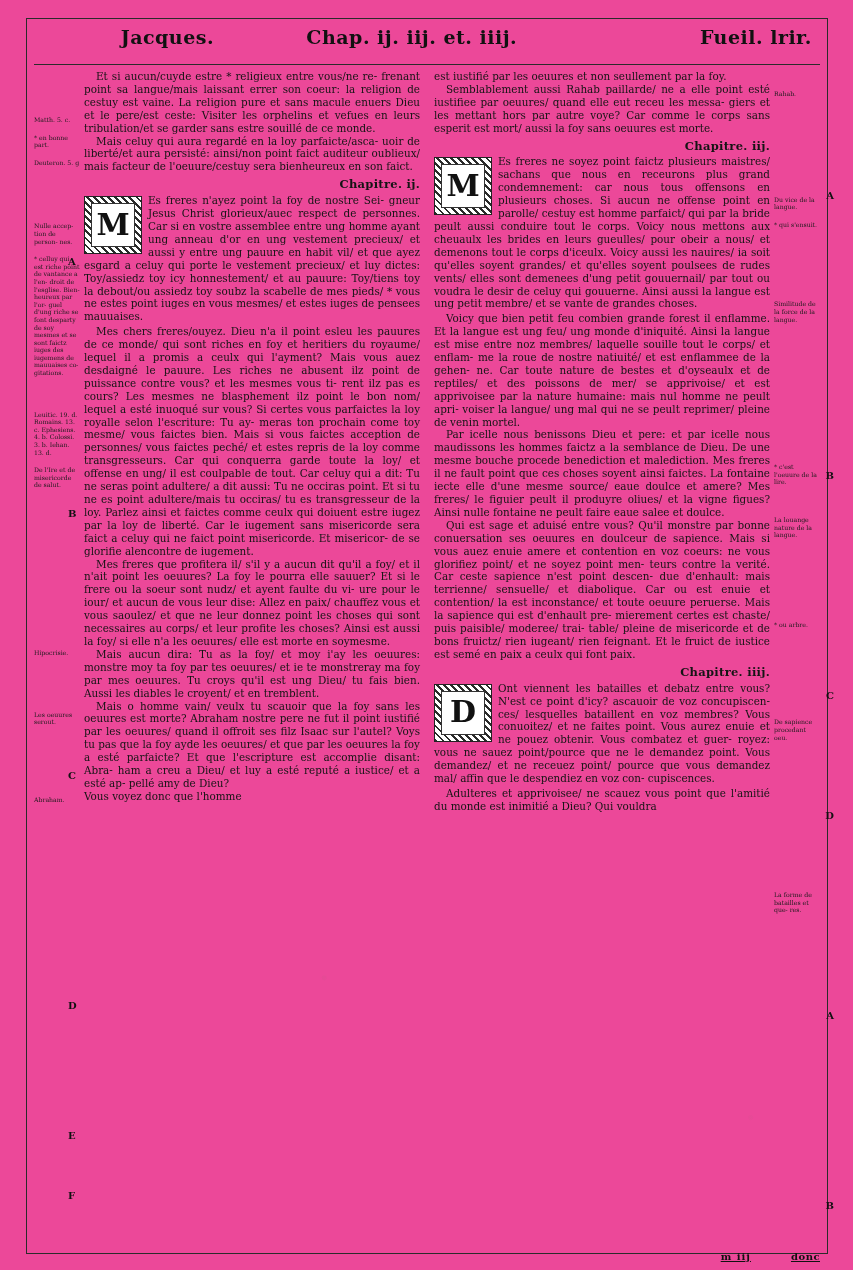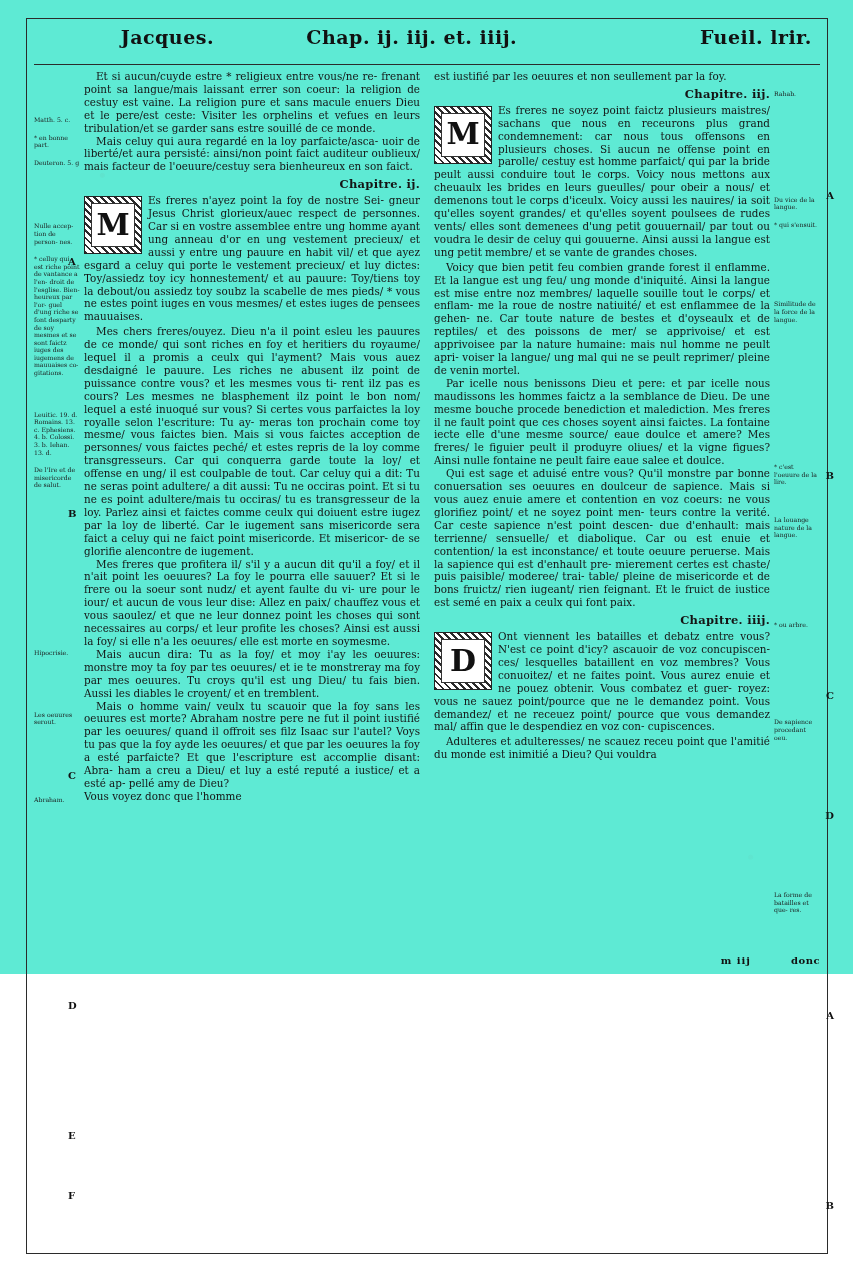--- a/index.html
+++ b/index.html
@@ -6,22 +6,22 @@
   body{
     width:853px;height:1270px;
     font-family:"DejaVu Serif", serif;
     color:#111;
     overflow:hidden;
     position:relative;
   }
   .page{
     position:absolute;
     left:0;top:0;
-    width:853px;height:974px;
-    background:#5eead4;
+    width:853px;height:1270px;
+    background:#ec4899;
   }
   
   .page:before{
     content:"";
     position:absolute;inset:0;
     background:
       radial-gradient(circle at 12% 18%, rgba(120,110,95,.05) 0 2px, transparent 3px),
       radial-gradient(circle at 72% 42%, rgba(120,110,95,.05) 0 2px, transparent 3px),
       radial-gradient(circle at 38% 77%, rgba(120,110,95,.05) 0 2px, transparent 3px),
       radial-gradient(circle at 88% 88%, rgba(120,110,95,.04) 0 2px, transparent 3px);
@@ -142,20 +142,21 @@
     position:absolute;
     left:34px;
     bottom:8px;
     width:786px;
     display:flex;
     justify-content:flex-end;
     gap:40px;
     font-size:10px;
     font-family:"DejaVu Serif", serif;
     font-weight:bold;
+    text-decoration:underline;
   }
   .sig{ letter-spacing:1px; }
   .catch{ letter-spacing:.5px;}
 </style>
 </head>
 <body>
 
 <div class="page">
   <div class="frame"></div>
 
@@ -236,20 +237,21 @@
         <div style="height:72px"></div>
         <div class="note">* ou arbre.</div>
         <div style="height:80px"></div>
         <div class="note">De sapience procedant oeu.</div>
         <div style="height:140px"></div>
         <div class="note">La forme de batailles et que- res.</div>
       </div>
 
       <div class="body">
         <p class="noind">est iustifié par les oeuures et non seullement par la foy.</p>
+        <p>Semblablement aussi Rahab paillarde/ ne a elle point esté iustifiee par oeuures/ quand elle eut receu les messa- giers et les mettant hors par autre voye? Car comme le corps sans esperit est mort/ aussi la foy sans oeuures est morte.</p>
 
         <div class="chaphead">Chapitre. iij.</div>
 
         <div class="dropcap-block">
           <div class="dropcap">
             <span>M</span>
           </div>
           <span>Es freres ne soyez point faictz plusieurs maistres/ sachans que nous en receurons plus grand condemnement: car nous tous offensons en plusieurs choses. Si aucun ne offense point en parolle/ cestuy est homme parfaict/ qui par la bride peult aussi conduire tout le corps. Voicy nous mettons aux cheuaulx les brides en leurs gueulles/ pour obeir a nous/ et demenons tout le corps d'iceulx. Voicy aussi les nauires/ ia soit qu'elles soyent grandes/ et qu'elles soyent poulsees de rudes vents/ elles sont demenees d'ung petit gouuernail/ par tout ou voudra le desir de celuy qui gouuerne. Ainsi aussi la langue est ung petit membre/ et se vante de grandes choses.</span>
         </div>
 
@@ -259,21 +261,21 @@
 
         <div class="chaphead">Chapitre. iiij.</div>
 
         <div class="dropcap-block">
           <div class="dropcap">
             <span>D</span>
           </div>
           <span>Ont viennent les batailles et debatz entre vous? N'est ce point d'icy? ascauoir de voz concupiscen- ces/ lesquelles bataillent en voz membres? Vous conuoitez/ et ne faites point. Vous aurez enuie et ne pouez obtenir. Vous combatez et guer- royez: vous ne sauez point/pource que ne le demandez point. Vous demandez/ et ne receuez point/ pource que vous demandez mal/ affin que le despendiez en voz con- cupiscences.</span>
         </div>
 
-        <p>Adulteres et adulteresses/ ne scauez receu point que l'amitié du monde est inimitié a Dieu? Qui vouldra</p>
+        <p>Adulteres et apprivoisee/ ne scauez vous point que l'amitié du monde est inimitié a Dieu? Qui vouldra</p>
       </div>
 
       <div class="secmark" style="top:120px">A</div>
       <div class="secmark" style="top:400px">B</div>
       <div class="secmark" style="top:620px">C</div>
       <div class="secmark" style="top:740px">D</div>
       <div class="secmark" style="top:940px">A</div>
       <div class="secmark" style="top:1130px">B</div>
     </div>
   </div>

